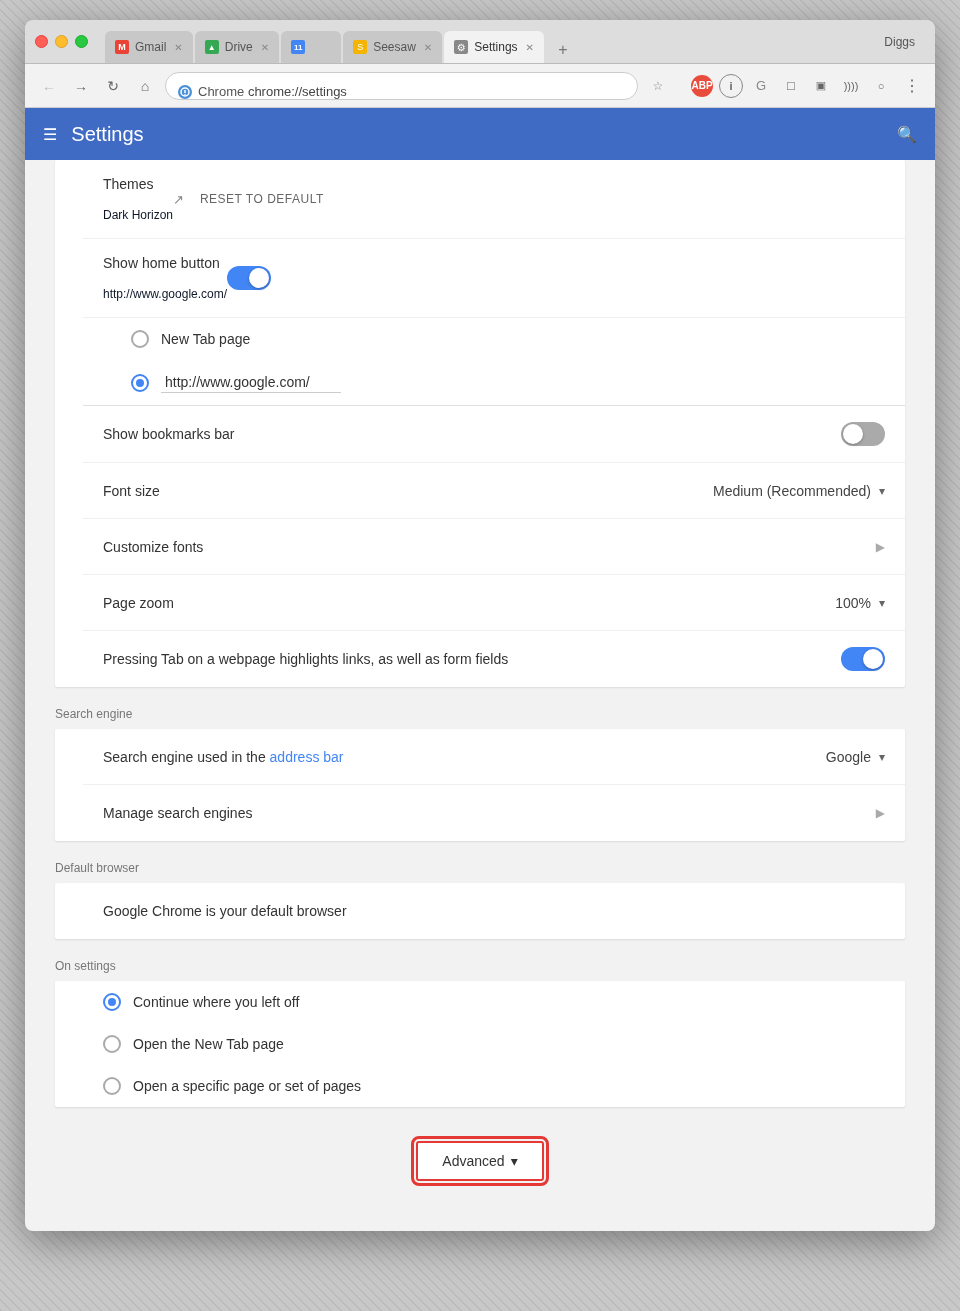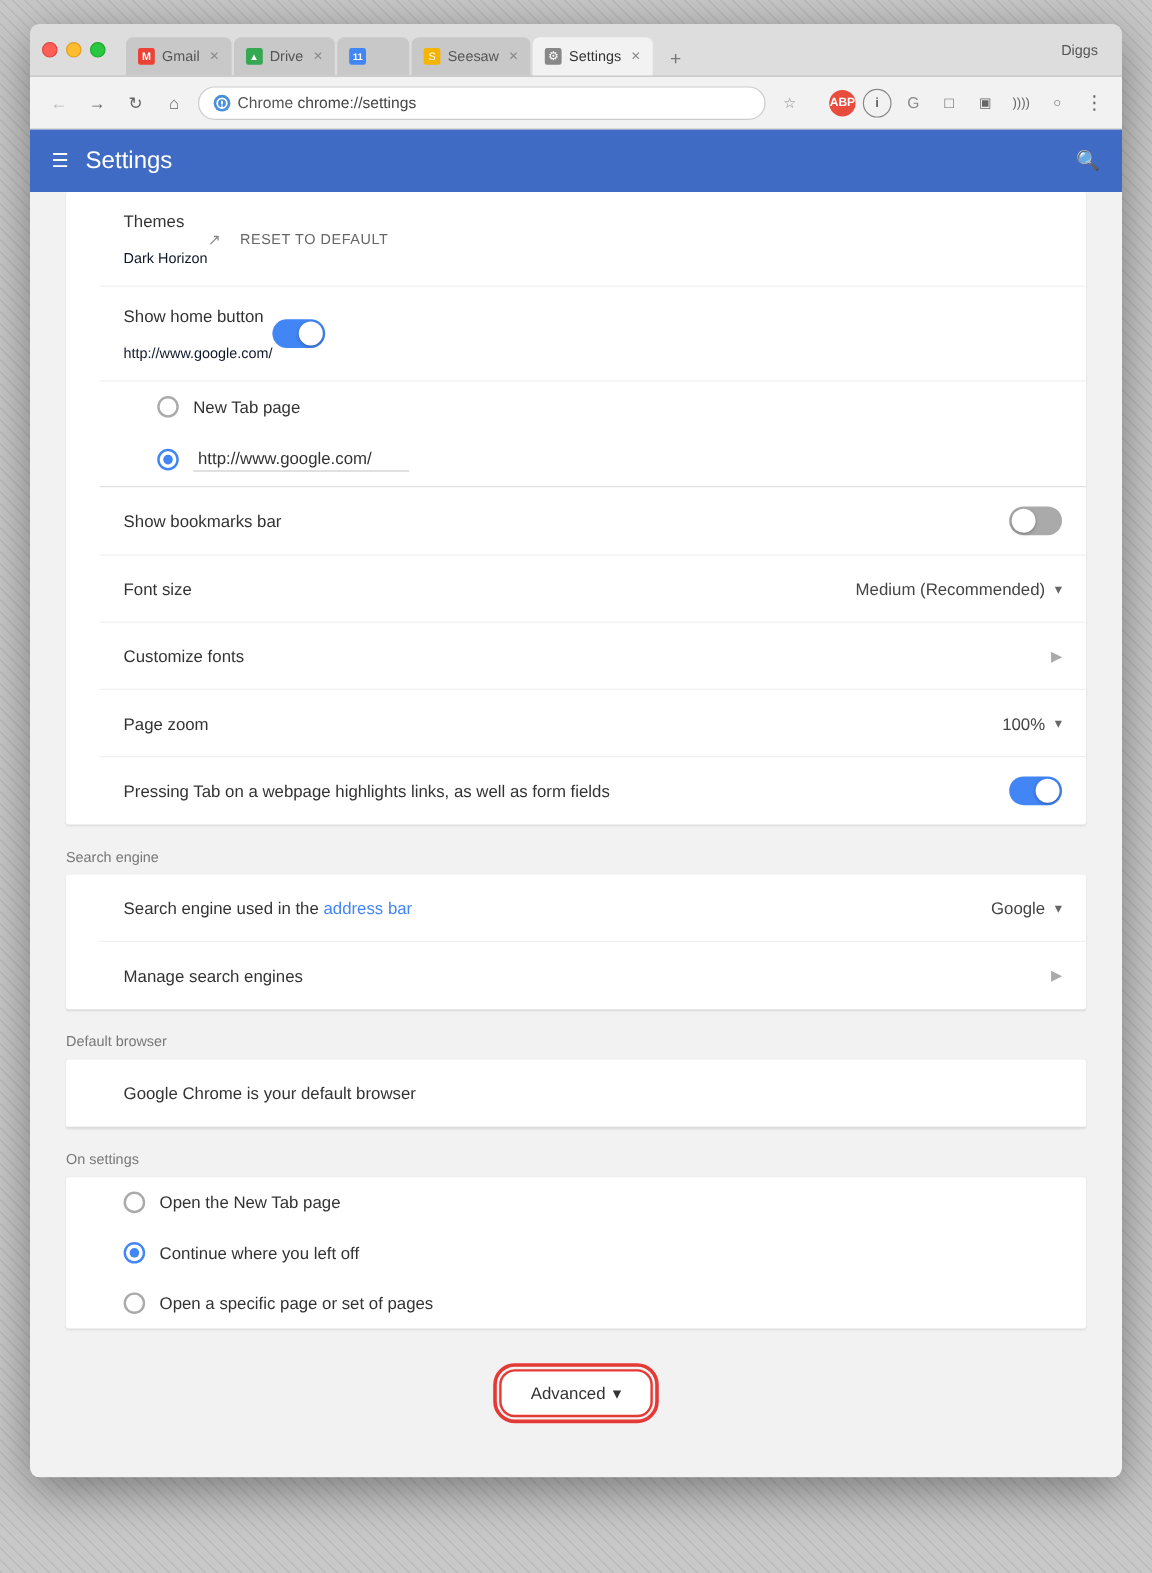--- a/index.html
+++ b/index.html
@@ -122,21 +122,21 @@
     .address-input {
       flex: 1;
       height: 28px;
       border: 1px solid #ccc;
       border-radius: 14px;
       padding: 0 12px;
       font-size: 13px;
       background: white;
       color: #333;
       display: flex;
-      align-items: center;
+      align-items: flex-end;
       gap: 6px;
     }
     .address-input .site-icon {
       width: 14px; height: 14px;
       border-radius: 50%;
       background: #4a90d9;
       display: flex; align-items: center; justify-content: center;
       font-size: 9px; color: white;
     }
     .address-text { font-size: 13px; color: #333; }
@@ -327,21 +327,21 @@
       margin-top: 24px;
       padding: 10px;
     }
     .advanced-btn {
       display: flex;
       align-items: flex-start;
       gap: 6px;
       padding: 10px 24px;
       border: 2px solid #e53935;
       background: white;
-      border-radius: 13px;
+      border-radius: 3px;
       font-size: 14px;
       color: #333;
       cursor: pointer;
       outline: 3px solid #e53935;
       outline-offset: 2px;
     }
     .separator {
       height: 1px;
       background: #e0e0e0;
     }
@@ -525,27 +525,27 @@
     <div class="settings-card">
       <div class="settings-row">
         <div class="settings-row-label">Google Chrome is your default browser</div>
       </div>
     </div>
 
     <div class="section-header">On settings</div>
     <div class="settings-card">
 
       <div class="radio-row" style="padding-left:20px;">
+        <div class="radio-circle selected"></div>
+        <span>Continue where you left off</span>
+      </div>
+
+      <div class="radio-row" style="padding-left:20px;">
         <div class="radio-circle"></div>
         <span>Open the New Tab page</span>
-      </div>
-
-      <div class="radio-row" style="padding-left:20px;">
-        <div class="radio-circle selected"></div>
-        <span>Continue where you left off</span>
       </div>
 
       <div class="radio-row" style="padding-left:20px;">
         <div class="radio-circle"></div>
         <span>Open a specific page or set of pages</span>
       </div>
     </div>
 
     <div class="advanced-section">
       <button class="advanced-btn">

